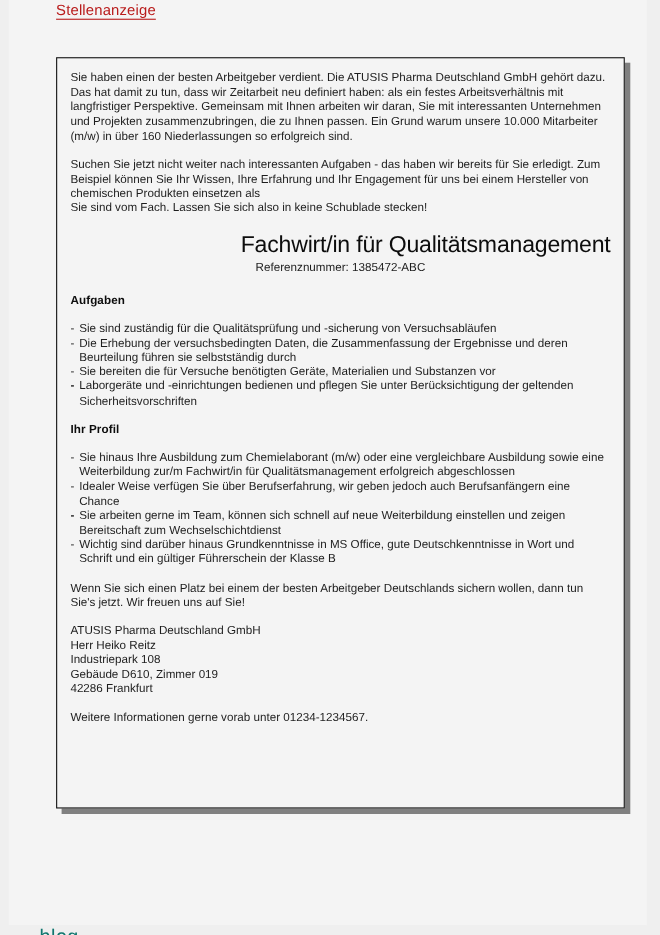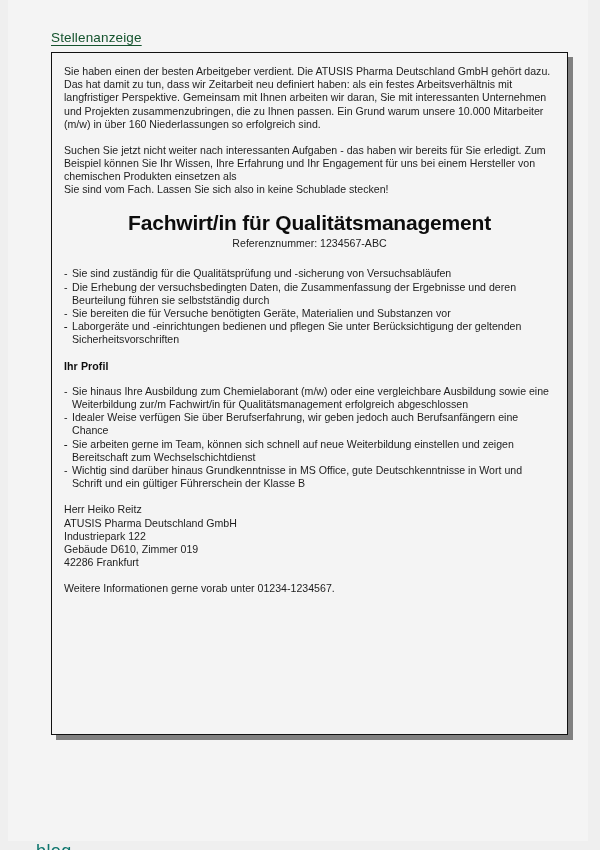--- a/index.html
+++ b/index.html
@@ -23,24 +23,24 @@
     width: 580px;
     height: 841px;
     background: #f4f4f4;
     box-sizing: border-box;
   }
 
   
   #doc-heading {
     position: absolute;
     left: 43px;
-    top: 30px;
+    top: 2px;
     font-size: 13.5px;
     font-weight: normal;
-    color: #14532d;
+    color: #b91c1c;
     text-decoration: underline;
     text-underline-offset: 3px;
     letter-spacing: 0.15px;
   }
 
   
   #ad-box {
     position: absolute;
     left: 43px;
     top: 52px;
@@ -70,24 +70,25 @@
 
   .tight { margin-bottom: 0; }
 
   
   #job-title-block {
     margin: 14px 0 16px 0;
     text-align: center;
   }
   #job-title {
     font-size: 21px;
-    font-weight: bold;
+    font-weight: normal;
     color: #0d0d0d;
     line-height: 25px;
     letter-spacing: -0.2px;
+    text-align: right;
   }
   #job-ref {
     font-size: 10.6px;
     line-height: 15px;
     color: #1d1d1d;
     margin-top: 1px;
   }
 
   .section-heading {
     font-size: 10.6px;
@@ -139,47 +140,49 @@
     <div id="ad-inner">
 
       <p class="para">Sie haben einen der besten Arbeitgeber verdient. Die ATUSIS Pharma Deutschland GmbH gehört dazu. Das hat damit zu tun, dass wir Zeitarbeit neu definiert haben: als ein festes Arbeitsverhältnis mit langfristiger Perspektive. Gemeinsam mit Ihnen arbeiten wir daran, Sie mit interessanten Unternehmen und Projekten zusammenzubringen, die zu Ihnen passen. Ein Grund warum unsere 10.000 Mitarbeiter (m/w) in über 160 Niederlassungen so erfolgreich sind.</p>
 
       <p class="para tight">Suchen Sie jetzt nicht weiter nach interessanten Aufgaben - das haben wir bereits für Sie erledigt. Zum Beispiel können Sie Ihr Wissen, Ihre Erfahrung und Ihr Engagement für uns bei einem Hersteller von chemischen Produkten einsetzen als</p>
 
       <p class="para">Sie sind vom Fach. Lassen Sie sich also in keine Schublade stecken!</p>
 
       <div id="job-title-block">
         <div id="job-title">Fachwirt/in für Qualitätsmanagement</div>
-        <div id="job-ref">Referenznummer: 1234567-ABC</div>
+        <div id="job-ref">Referenznummer: 1385472-ABC</div>
       </div>
 
+      <div class="section-heading">Aufgaben</div>
 
       <ul class="bullets" id="aufgaben-list">
           <li><span class="dash">-</span><span>Sie sind zuständig für die Qualitätsprüfung und -sicherung von Versuchsabläufen</span></li>
           <li><span class="dash">-</span><span>Die Erhebung der versuchsbedingten Daten, die Zusammenfassung der Ergebnisse und deren Beurteilung führen sie selbstständig durch</span></li>
           <li><span class="dash">-</span><span>Sie bereiten die für Versuche benötigten Geräte, Materialien und Substanzen vor</span></li>
           <li><span class="dash">-</span></li>
           <li><span class="dash">-</span><span>Laborgeräte und -einrichtungen bedienen und pflegen Sie unter Berücksichtigung der geltenden Sicherheitsvorschriften</span></li>
         </ul>
 
       <div class="section-heading">Ihr Profil</div>
 
       <ul class="bullets" id="profil-list">
           <li><span class="dash">-</span><span>Sie hinaus Ihre Ausbildung zum Chemielaborant (m/w) oder eine vergleichbare Ausbildung sowie eine Weiterbildung zur/m Fachwirt/in für Qualitätsmanagement erfolgreich abgeschlossen</span></li>
           <li><span class="dash">-</span><span>Idealer Weise verfügen Sie über Berufserfahrung, wir geben jedoch auch Berufsanfängern eine Chance</span></li>
           <li><span class="dash">-</span></li>
           <li><span class="dash">-</span><span>Sie arbeiten gerne im Team, können sich schnell auf neue Weiterbildung einstellen und zeigen Bereitschaft zum Wechselschichtdienst</span></li>
           <li><span class="dash">-</span><span>Wichtig sind darüber hinaus Grundkenntnisse in MS Office, gute Deutschkenntnisse in Wort und Schrift und ein gültiger Führerschein der Klasse B</span></li>
         </ul>
 
+      <p class="para">Wenn Sie sich einen Platz bei einem der besten Arbeitgeber Deutschlands sichern wollen, dann tun Sie's jetzt. Wir freuen uns auf Sie!</p>
 
       <div class="para">
+        <div class="addr-line">ATUSIS Pharma Deutschland GmbH</div>
         <div class="addr-line">Herr Heiko Reitz</div>
-        <div class="addr-line">ATUSIS Pharma Deutschland GmbH</div>
-        <div class="addr-line">Industriepark 122</div>
+        <div class="addr-line">Industriepark 108</div>
         <div class="addr-line">Gebäude D610, Zimmer 019</div>
         <div class="addr-line">42286 Frankfurt</div>
       </div>
 
       <p class="para">Weitere Informationen gerne vorab unter 01234-1234567.</p>
 
     </div>
   </div>
 
   <div id="watermark">blog</div>

